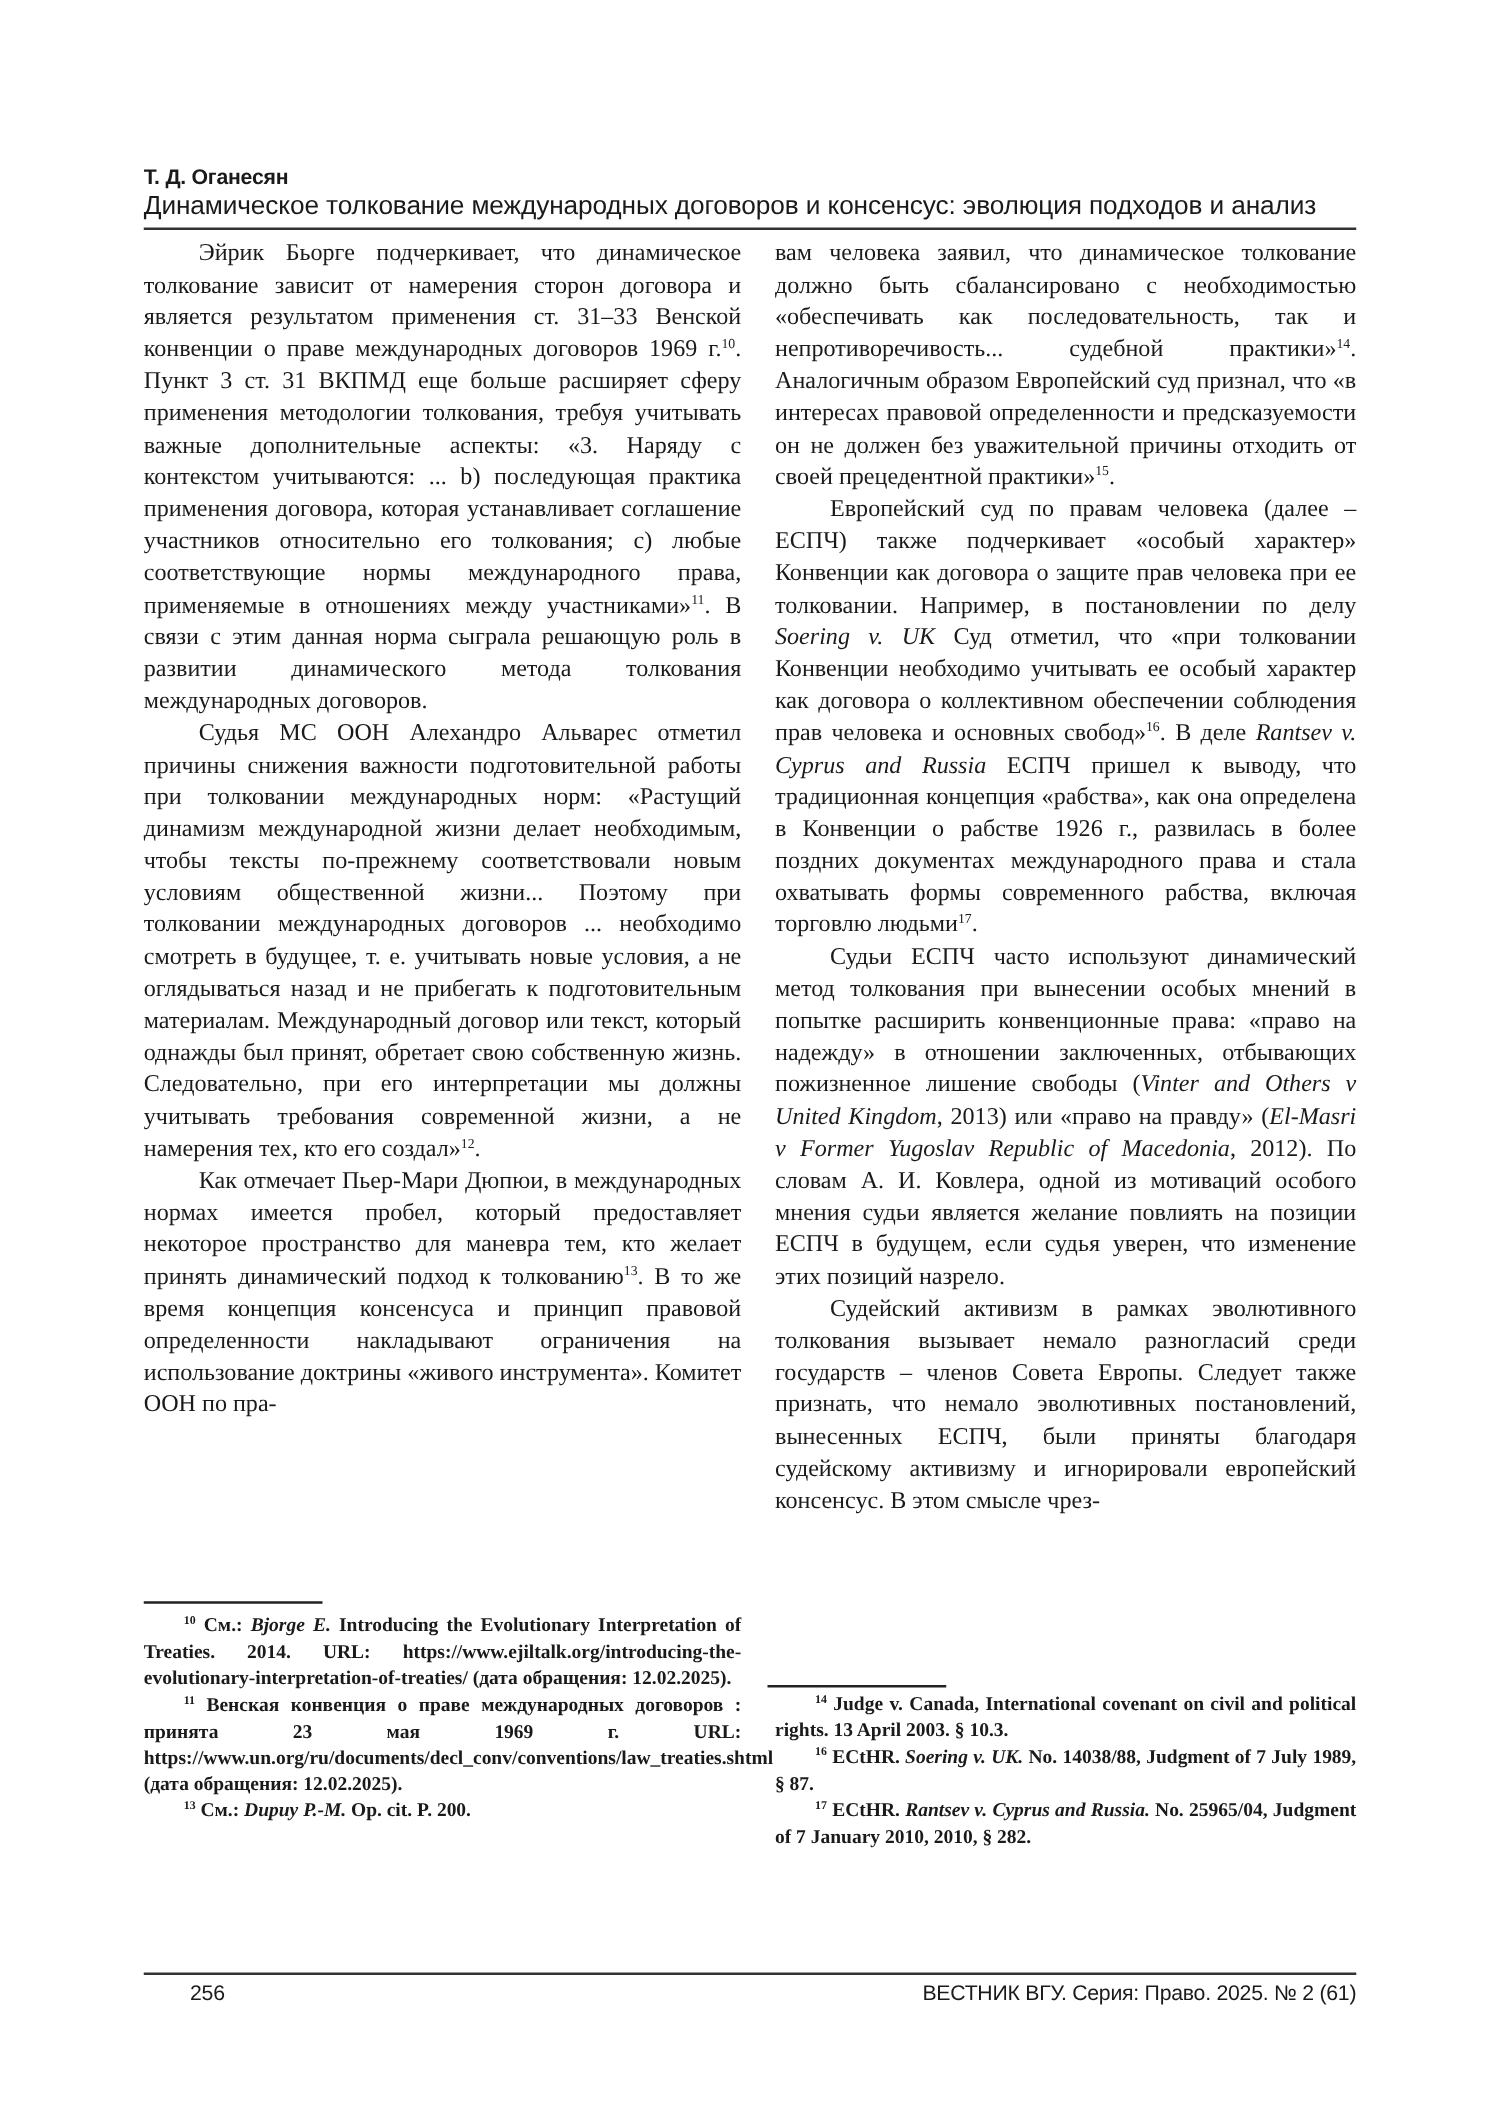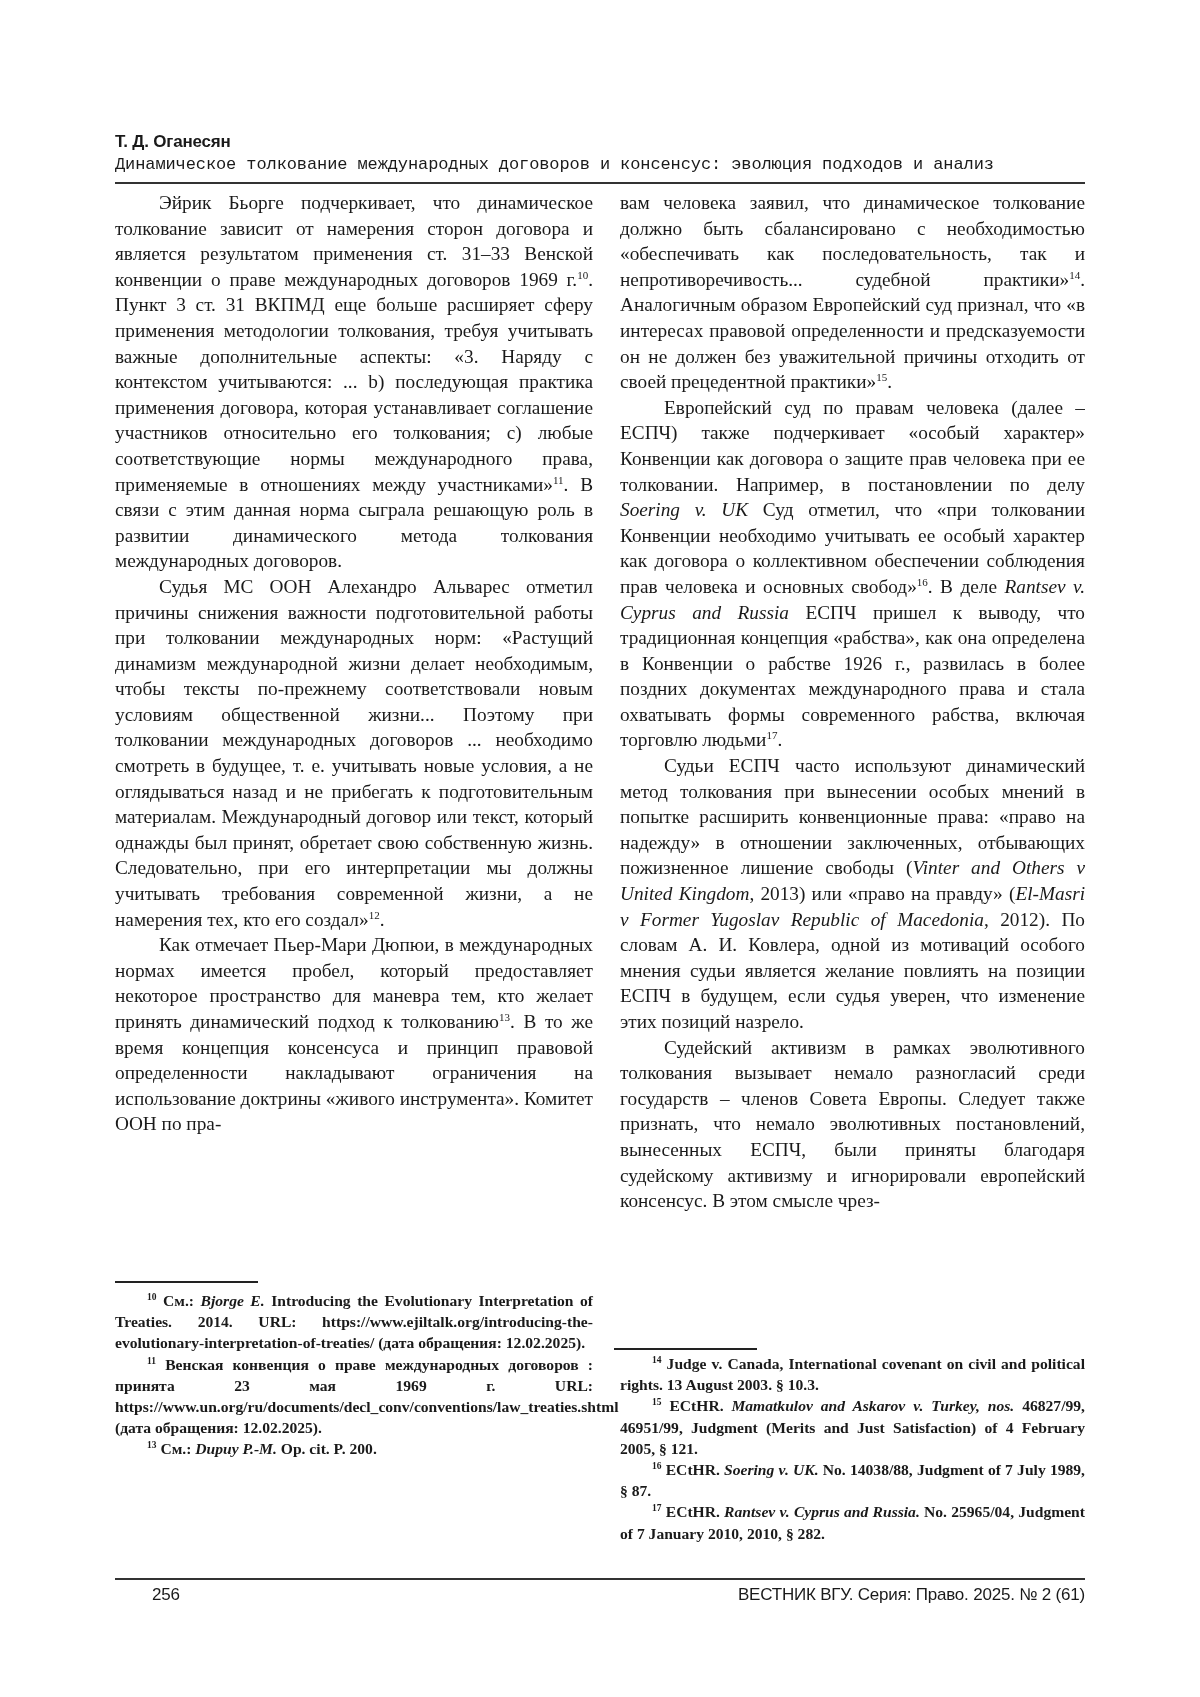--- a/index.html
+++ b/index.html
@@ -1,20 +1,20 @@
 <!DOCTYPE html>
 <html><head>
 <meta charset="utf-8">
 <style>
   html, body { margin: 0; padding: 0; background: #ffffff; }
   body { width: 1200px; height: 1697px; position: relative; overflow: hidden; color: #1a1a1a; }
   .page { position: absolute; left: 0; top: 0; width: 1200px; height: 1697px; }
   .running-head { position: absolute; left: 115px; top: 131px; width: 970px; font-family: "Liberation Sans", sans-serif; }
   .rh-author { font-size: 17px; font-weight: bold; line-height: 22px; letter-spacing: -0.2px; }
-  .rh-title { font-size: 17px; line-height: 24px; letter-spacing: -0.1px; font-family: Liberation Mono, monospace; }
+  .rh-title { font-size: 21px; line-height: 24px; letter-spacing: -0.1px; }
   .head-rule { position: absolute; left: 115px; top: 182px; width: 970px; height: 2px; background: #333; }
   .col { position: absolute; top: 190px; width: 478px; font-family: "Liberation Serif", serif; font-size: 19.3px; line-height: 25.6px; text-align: justify; hyphens: manual; }
   .col-left { left: 115px; }
   .col-right { left: 620px; width: 465px; }
   .col p { margin: 0; text-indent: 44px; }
   .col p.cont { text-indent: 0; }
   sup { font-size: 11px; line-height: 0; vertical-align: 7px; }
   .fn-rule { position: absolute; height: 1.5px; background: #222; width: 143px; }
   .fn { position: absolute; width: 478px; font-family: "Liberation Serif", serif; font-size: 15.6px; line-height: 21.2px; text-align: justify; font-weight: bold; }
   .fn p { margin: 0; text-indent: 32px; }
@@ -53,22 +53,21 @@
 
   <div class="fn-rule" style="left:115px; top:1281px;"></div>
   <div class="fn fn-left">
     <p><sup>10</sup> <span>См.: </span><i>Bjorge E.</i><span> Introducing the Evolutionary Interpretation of Treaties. 2014. URL: https://www.ejiltalk.org/introducing-the-evolutionary-interpretation-of-treaties/ (дата обращения: 12.02.2025).</span></p>
     <p><sup>11</sup> <span>Венская конвенция о праве международных договоров : принята 23 мая 1969 г. URL: https://www.un.org/ru/documents/decl_conv/conventions/law_treaties.shtml (дата обращения: 12.02.2025).</span></p>
     <p><sup>13</sup> <span>См.: </span><i>Dupuy P.-M.</i><span> Op. cit. P. 200.</span></p>
   </div>
 
   <div class="fn-rule" style="left:614px; top:1348px;"></div>
   <div class="fn fn-right">
-    <p><sup>14</sup> <span>Judge v. Canada, International covenant on civil and political rights. 13 August 2003. § 10.3.</span></p>
-    <p><sup>15</sup> <span>ECtHR. </span><i>Mamatkulov and Askarov v. Turkey, nos.</i><span> 46827/99, 46951/99, Judgment (Merits and Just Satisfaction) of 4 February 2005, § 121.</span></p>
+    <p><sup>14</sup> <span>Judge v. Canada, International covenant on civil and political rights. 13 April 2003. § 10.3.</span></p>
     <p><sup>16</sup> <span>ECtHR. </span><i>Soering v. UK.</i><span> No. 14038/88, Judgment of 7 July 1989, § 87.</span></p>
     <p><sup>17</sup> <span>ECtHR. </span><i>Rantsev v. Cyprus and Russia.</i><span> No. 25965/04, Judgment of 7 January 2010, 2010, § 282.</span></p>
   </div>
 
   <div class="foot-rule"></div>
   <div class="folio folio-left">256</div>
   <div class="folio folio-right">ВЕСТНИК ВГУ. Серия: Право. 2025. № 2 (61)</div>
 
 </div>
 

